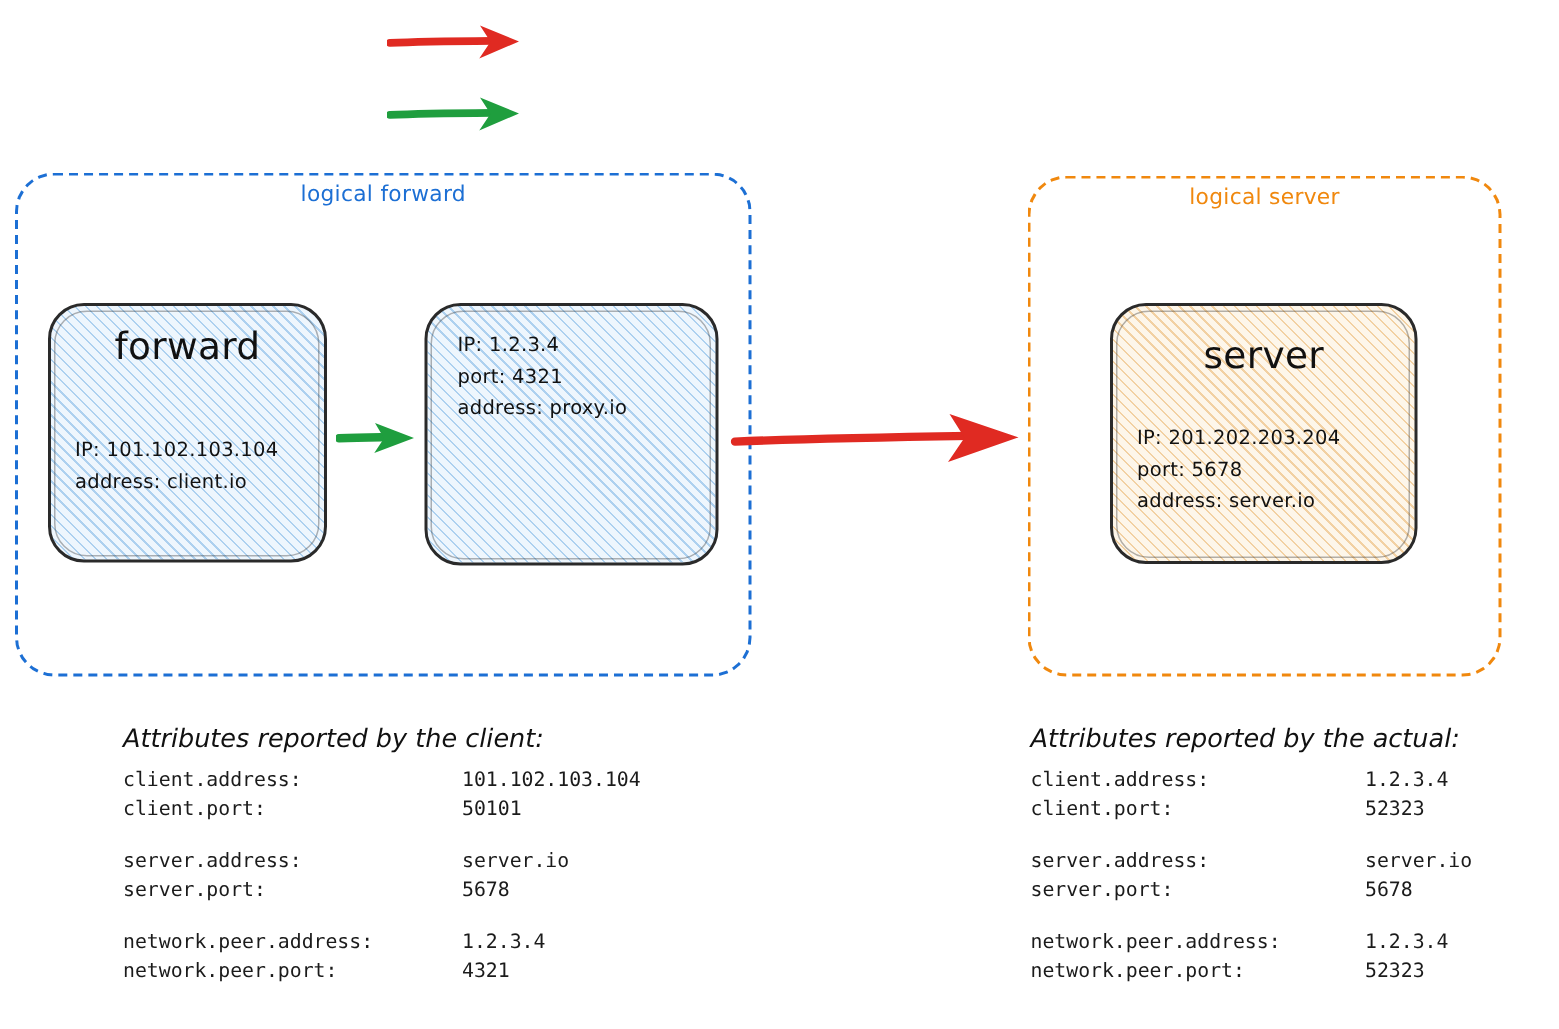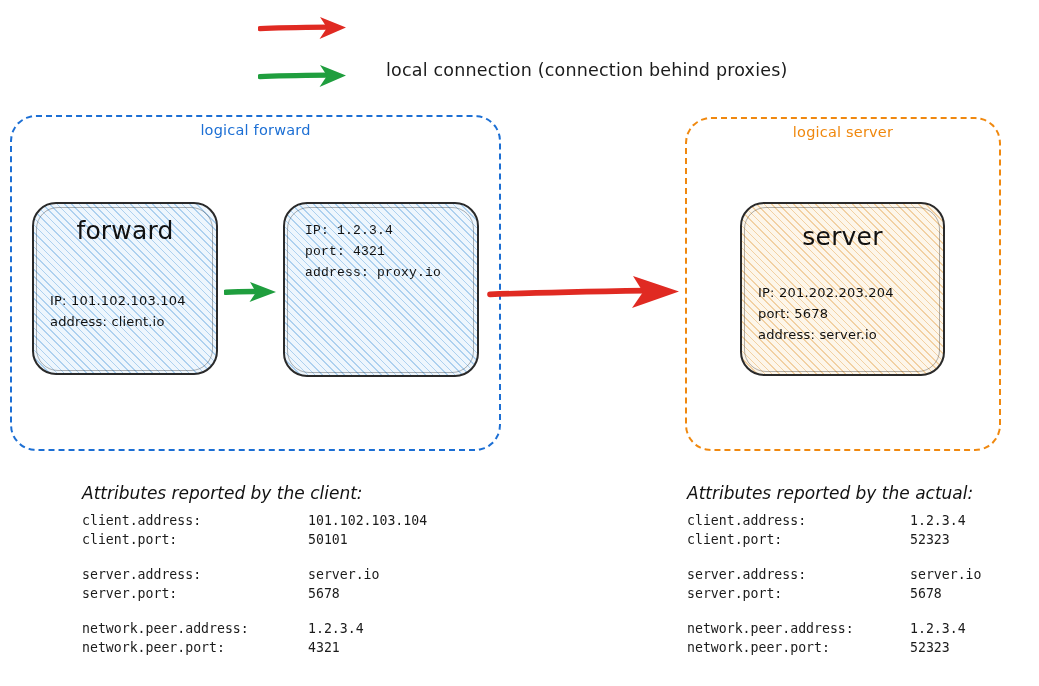--- a/index.html
+++ b/index.html
@@ -120,21 +120,21 @@
     line-height: 21px;
     color: #111;
   }
 
   #node-client { left: 32px; top: 202px; width: 186px; height: 173px; }
   #node-client .node-title { margin-top: 12px; }
   #node-client .node-attrs { margin-top: 44px; margin-left: 16px; }
 
   #node-proxy { left: 283px; top: 202px; width: 196px; height: 175px; }
   #node-proxy .node-title { margin-top: 8px; }
-  #node-proxy .node-attrs { margin-top: 16px; margin-left: 20px; font-family: Liberation Mono, monospace; }
+  #node-proxy .node-attrs { margin-top: 16px; margin-left: 20px; }
 
   #node-server { left: 740px; top: 202px; width: 205px; height: 174px; }
   #node-server .node-title { margin-top: 18px; }
   #node-server .node-attrs { margin-top: 30px; margin-left: 16px; }
 
   
   .flow-arrow { position: absolute; }
   #arrow-local-flow { left: 224px; top: 278px; }
   #arrow-public-flow { left: 487px; top: 270px; }
 
@@ -179,21 +179,20 @@
     </span>
   </div>
 
   <div class="legend-row">
     <span class="legend-arrow">
       <svg width="92" height="28" viewBox="0 0 92 28">
         <path d="M2 14.6 C22 13.6, 48 13.4, 72 13.2" stroke="#1f9e3e" stroke-width="5.2" fill="none" stroke-linecap="round"></path>
         <path d="M62 3 L88 13.6 L61.5 25 L69 13.8 Z" fill="#1f9e3e"></path>
       </svg>
     </span>
-    <span class="legend-label hand">local connection (connection behind proxies)</span>
   </div>
 
 </div>
 
 <div class="group" id="group-client">
   <div class="group-label hand">logical forward</div>
 </div>
 
 <div class="node node-blue" id="node-client">
   <div class="node-inner">

